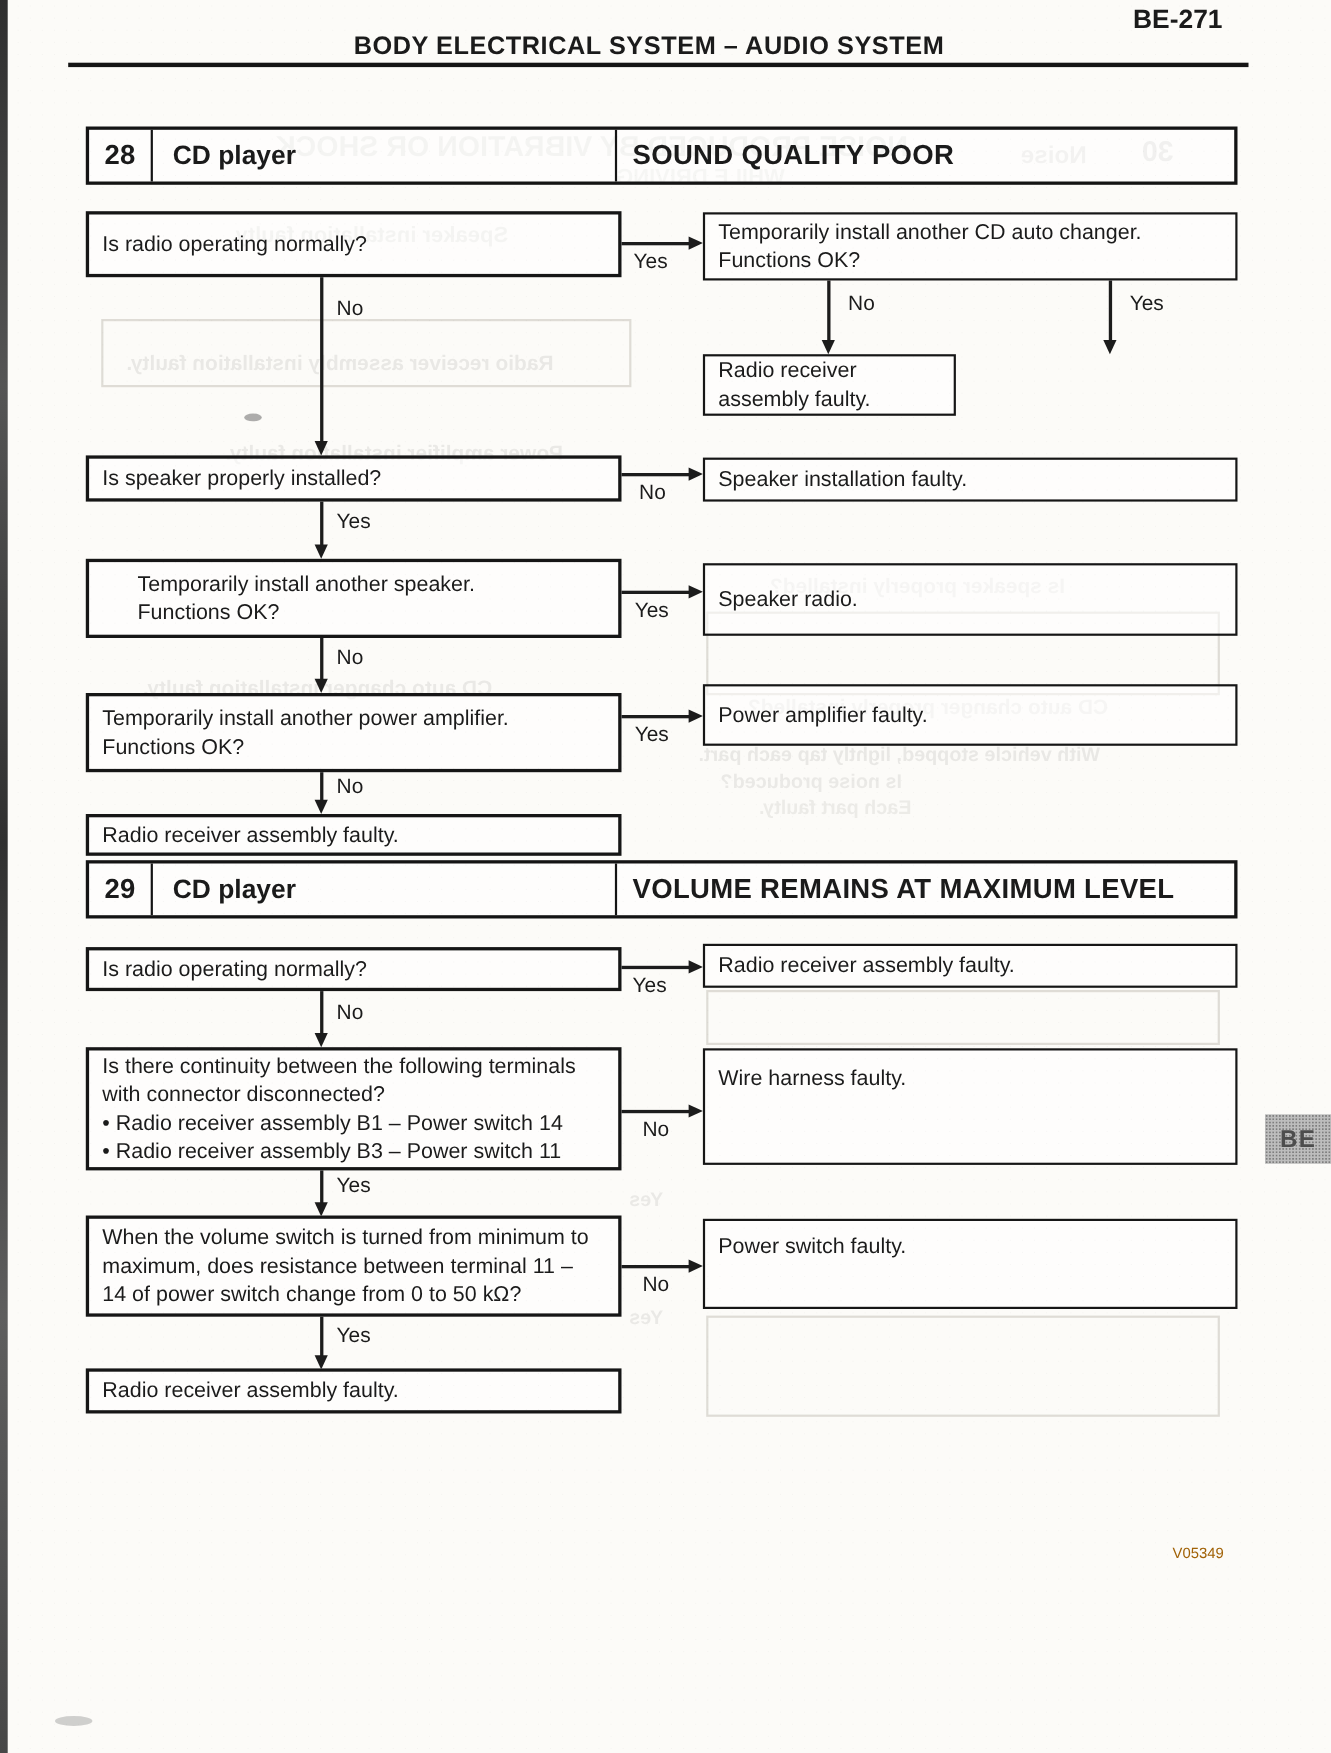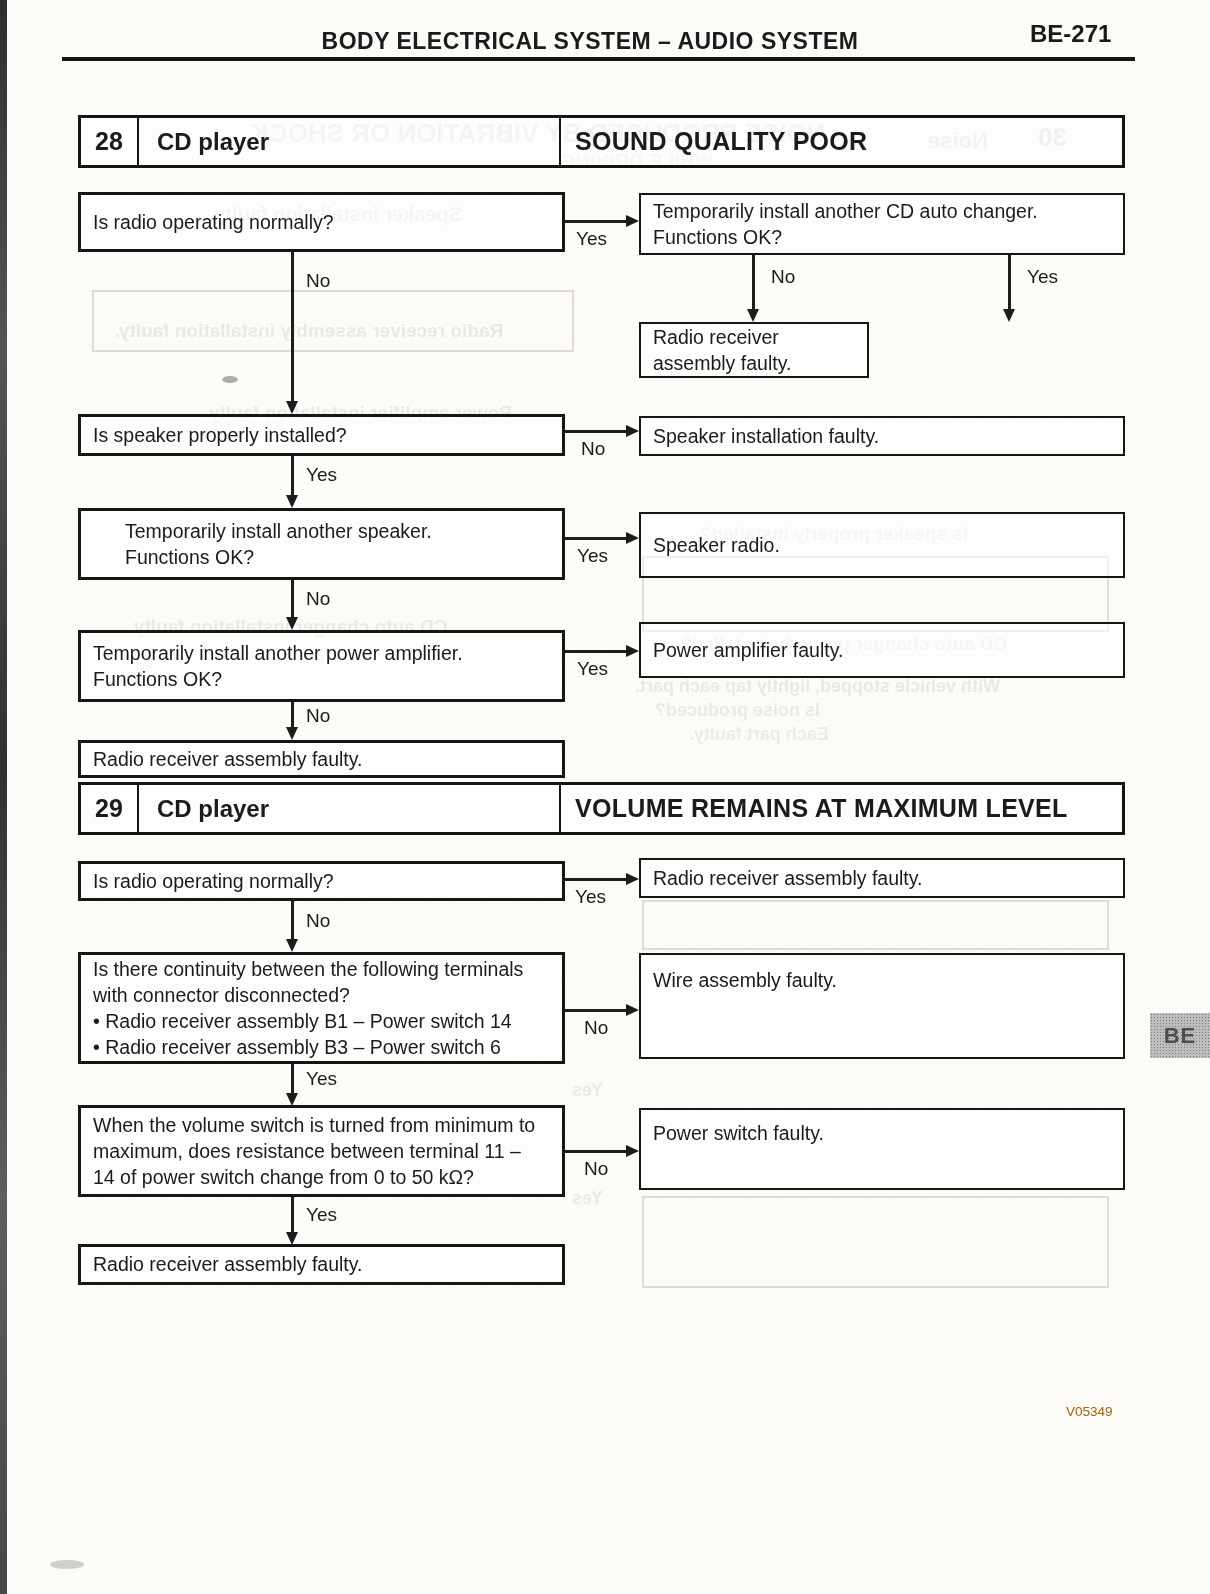--- a/index.html
+++ b/index.html
@@ -8,21 +8,21 @@
     background:#fcfbf8;overflow:hidden;
     font-family:"Liberation Sans", sans-serif;color:#1b1b1b;
   }
   .scan-strip{position:absolute;left:0;top:0;width:7px;height:100%;
     background:linear-gradient(180deg,#2e2e2e 0%,#555 22%,#303030 48%,#5e5e5e 75%,#474747 100%);}
   .paper-noise{position:absolute;inset:0;pointer-events:none;opacity:.035;
     background-image:radial-gradient(#000 .6px,transparent .7px);background-size:11px 11px;}
   .page-title{position:absolute;left:300px;top:28px;width:580px;text-align:center;
     font-size:23px;font-weight:700;letter-spacing:.5px;white-space:nowrap;}
   .title-rule{position:absolute;left:62px;top:57px;width:1073px;height:4px;background:#151515;}
-  .page-number{position:absolute;left:1030px;top:20px;width:100px;text-align:left;
+  .page-number{position:absolute;left:1030px;top:4px;width:100px;text-align:left;
     font-size:24px;font-weight:700;}
   .chart-header{position:absolute;left:78px;width:1047px;height:53px;
     border:3px solid #141414;box-sizing:border-box;background:rgba(255,255,255,.55);
     display:flex;align-items:stretch;}
   .ch-num{width:56px;border-right:2.5px solid #141414;display:flex;align-items:center;
     justify-content:center;font-size:25px;font-weight:700;}
   .ch-system{width:420px;display:flex;align-items:center;padding-left:18px;
     font-size:24px;font-weight:700;box-sizing:border-box;}
   .ch-symptom{flex:1;border-left:2.5px solid #141414;display:flex;align-items:center;
     padding-left:14px;font-size:25px;font-weight:700;letter-spacing:.3px;box-sizing:border-box;}
@@ -180,27 +180,27 @@
   </div>
 
   <div class="vline" style="left:291px;top:901px;height:39px;"></div>
   <div class="arr-down" style="left:286px;top:939px;"></div>
   <div class="blabel" style="left:306px;top:910px;">No</div>
 
   <div class="box" style="left:78px;top:952px;width:487px;height:112px;justify-content:center;">
     <div>Is there continuity between the following terminals</div>
     <div>with connector disconnected?</div>
     <div>•  Radio receiver assembly B1 – Power switch 14</div>
-    <div>•  Radio receiver assembly B3 – Power switch 6</div>
+    <div>•  Radio receiver assembly B3 – Power switch 11</div>
   </div>
   <div class="hline" style="left:565px;top:1009px;width:62px;"></div>
   <div class="arr-right" style="left:626px;top:1003.5px;"></div>
   <div class="blabel" style="left:584px;top:1017px;">No</div>
   <div class="box rbox" style="left:639px;top:953px;width:486px;height:106px;justify-content:flex-start;padding-top:12px;">
-    <div>Wire assembly faulty.</div>
+    <div>Wire harness faulty.</div>
   </div>
 
   <div class="vline" style="left:291px;top:1064px;height:30px;"></div>
   <div class="arr-down" style="left:286px;top:1093px;"></div>
   <div class="blabel" style="left:306px;top:1068px;">Yes</div>
 
   <div class="box" style="left:78px;top:1105px;width:487px;height:92px;">
     <div>When the volume switch is turned from minimum to</div>
     <div>maximum, does resistance between terminal 11 –</div>
     <div>14 of power switch change from 0 to 50 kΩ?</div>

